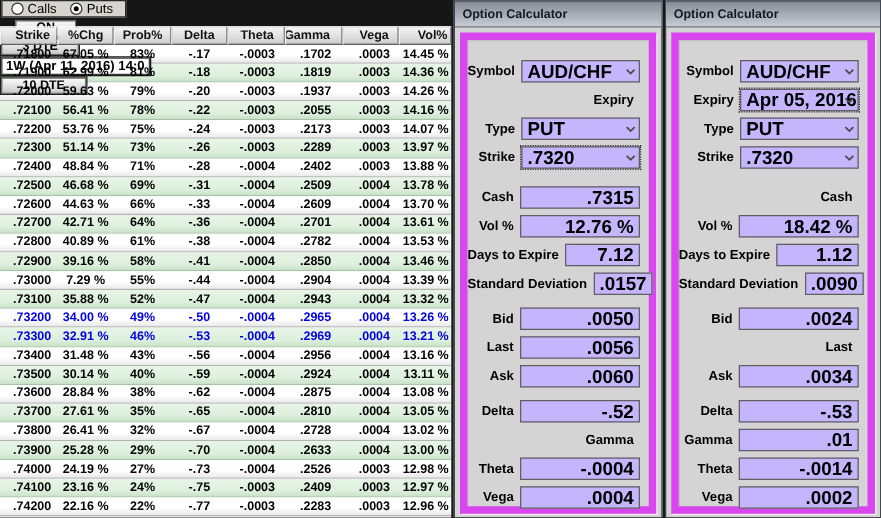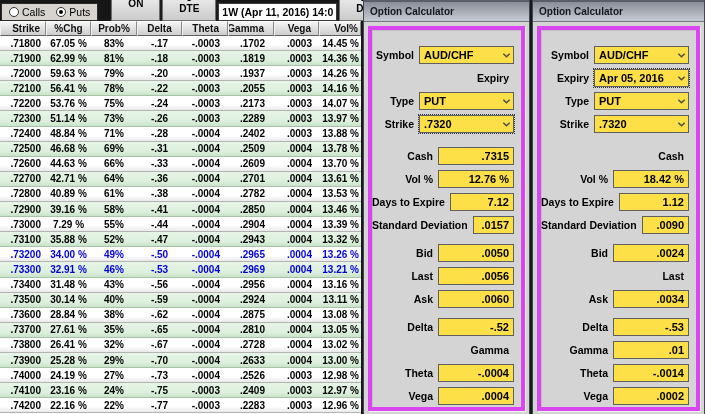--- a/index.html
+++ b/index.html
@@ -8,22 +8,22 @@
     background:#17181b;
     font-family:"Liberation Sans", sans-serif;
     position:relative;
   }
   
   .left {
     position:absolute; left:0; top:0; width:361px; height:414px;
     background:#141414;
   }
   .toolbar {
-    height:21px; display:flex; align-items:flex-end; gap:2px;
-    background:#161616; padding-left:1px;
+    height:21px; display:flex; align-items:flex-start; gap:2px;
+    background:#161616; padding-left:1px;flex-direction:column;
   }
   .radio-box {
     height:18px; width:100px; background:#d7d4cf;
     border:1px solid #2a2a2a;
     display:flex; align-items:center; gap:11px; padding:0 7px;
   }
   .radio-opt { display:flex; align-items:center; gap:3px; font-size:10.5px; color:#000; cursor:default; }
   .radio-circle {
     width:10px; height:10px; border-radius:50%;
     background:#fff; border:1px solid #333;
@@ -84,38 +84,38 @@
   .calc2 { left:532px; width:173px; }
   .calc-title {
     height:22px;
     background:linear-gradient(var(--tb-top), var(--tb-bottom));
     border-top:2px solid #595e68; border-bottom:1px solid #70747e;
     display:flex; align-items:center; padding-left:6px;
     font-size:10px; font-weight:bold; color:#14181f;
   }
   .calc-frame {
     position:absolute; top:26px; left:4px; right:4px; bottom:3px;
-    border:4px solid #d946ef;
+    border:6px solid #d946ef;
     box-shadow:1px 1px 0 #f2f2f2, inset 1px 1px 0 #c2c2c2;
     padding-top:16px;
   }
   .frow { display:flex; align-items:center; height:18px; margin:0 7px 5px 0; }
   .flabel {
     flex:1; text-align:right; padding-right:5px;
     font-size:10.5px; font-weight:bold; color:#000; white-space:nowrap;
   }
   .ffield {
-    width:95px; height:18px; background:#fde047;
+    width:95px; height:18px; background:#c4b5fd;
     border:1px solid #5f5f5f;
-    display:flex; align-items:center; padding:0 4px;
-    font-size:11px; font-weight:bold; color:#000; position:relative;
+    display:flex; padding:0 4px;
+    font-size:15px; font-weight:bold; color:#000; position:relative;
     white-space:nowrap;
   }
   .ffield.combo { padding-right:12px; }
-  .ffield.out { width:76px; justify-content:flex-end; }
+  .ffield.out { width:96px; justify-content:flex-end; }
   .ffield.focused { outline:1px dotted #333; outline-offset:0px; }
   .combo-arrow {
     position:absolute; right:2px; top:4px; width:9px; height:9px;
     display:flex; align-items:center; justify-content:center;
   }
   .gap1 { margin-top:14px; }
   .gap2 { margin-top:10px; }
 </style>
 </head>
 <body>

